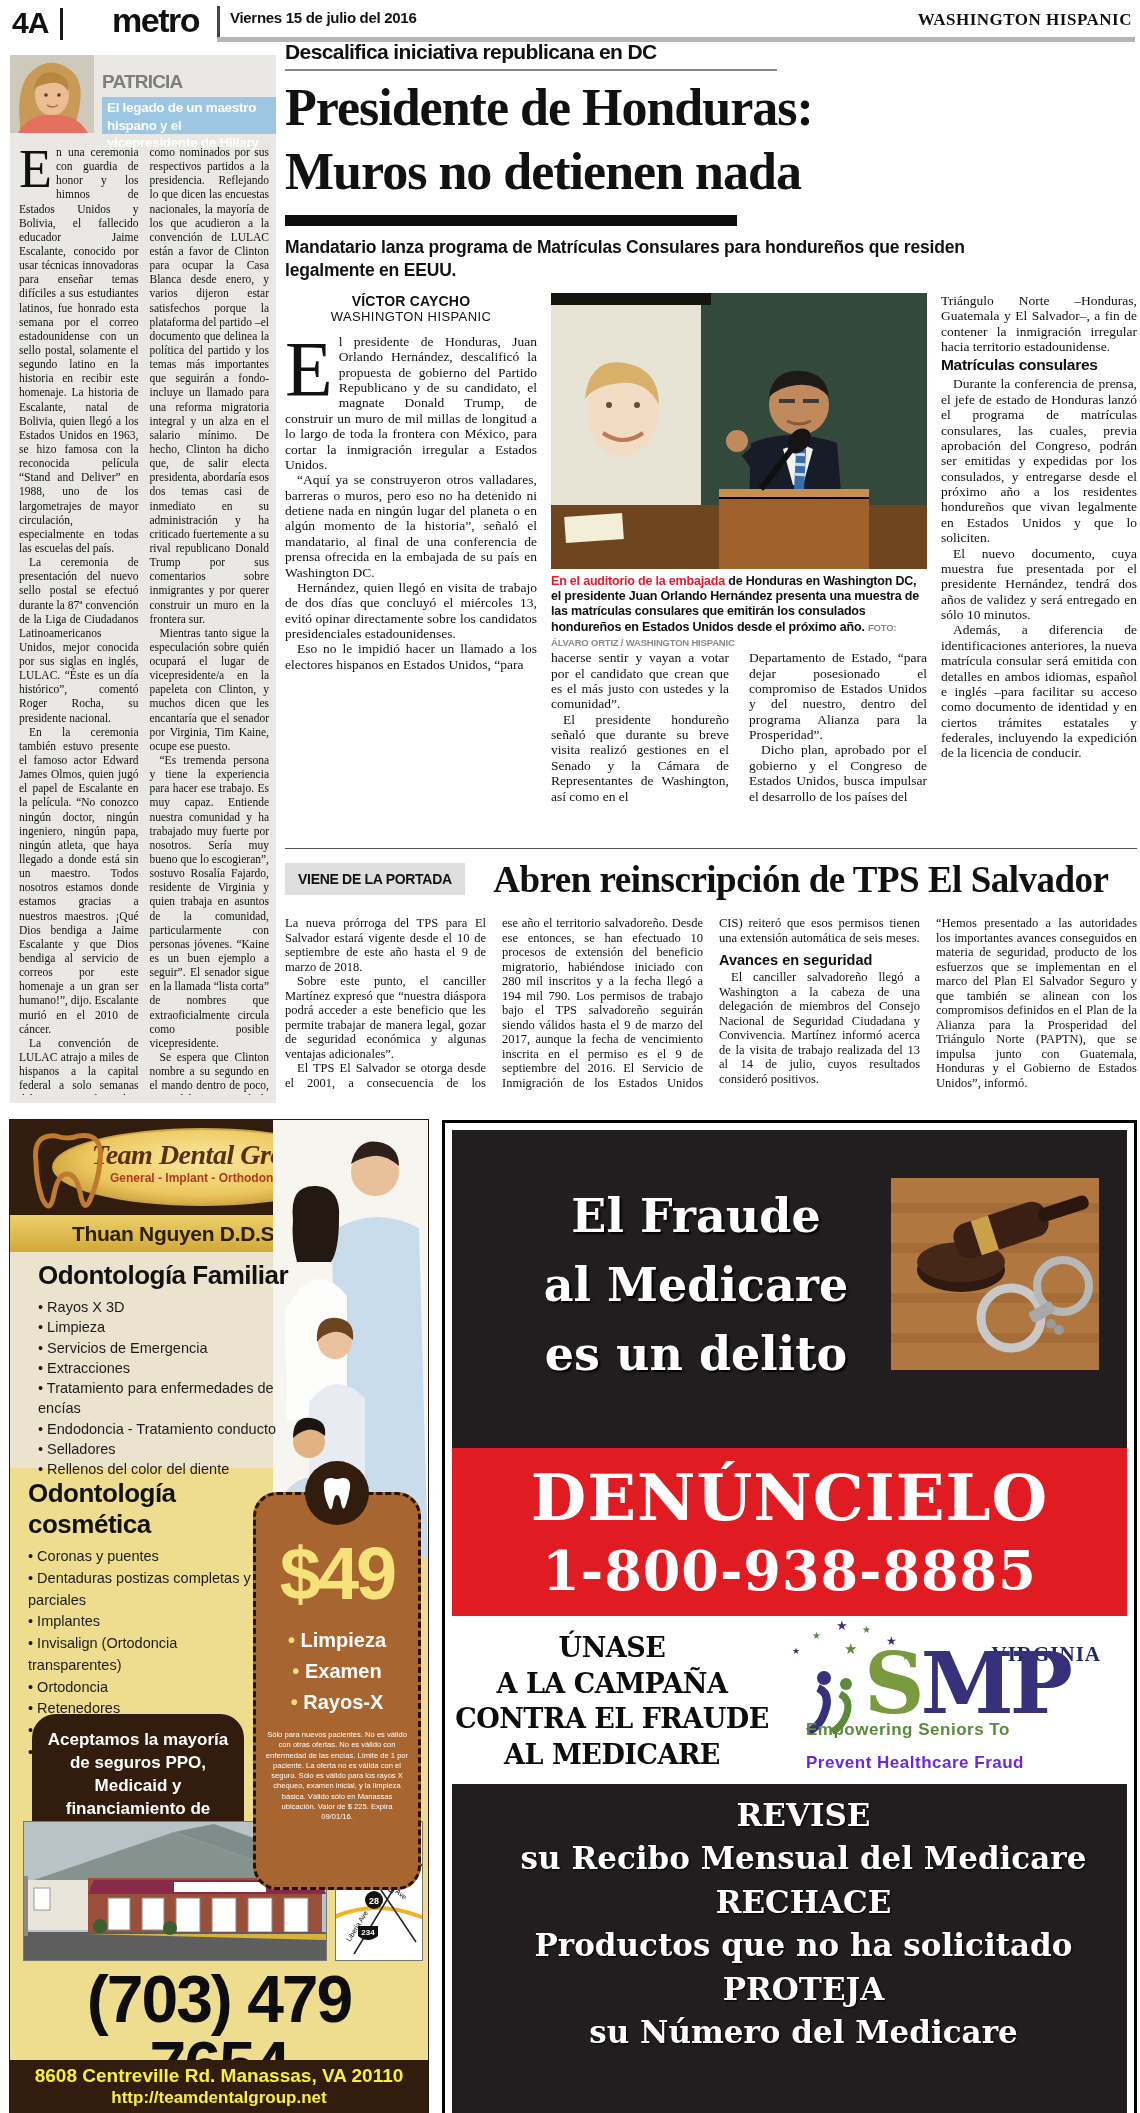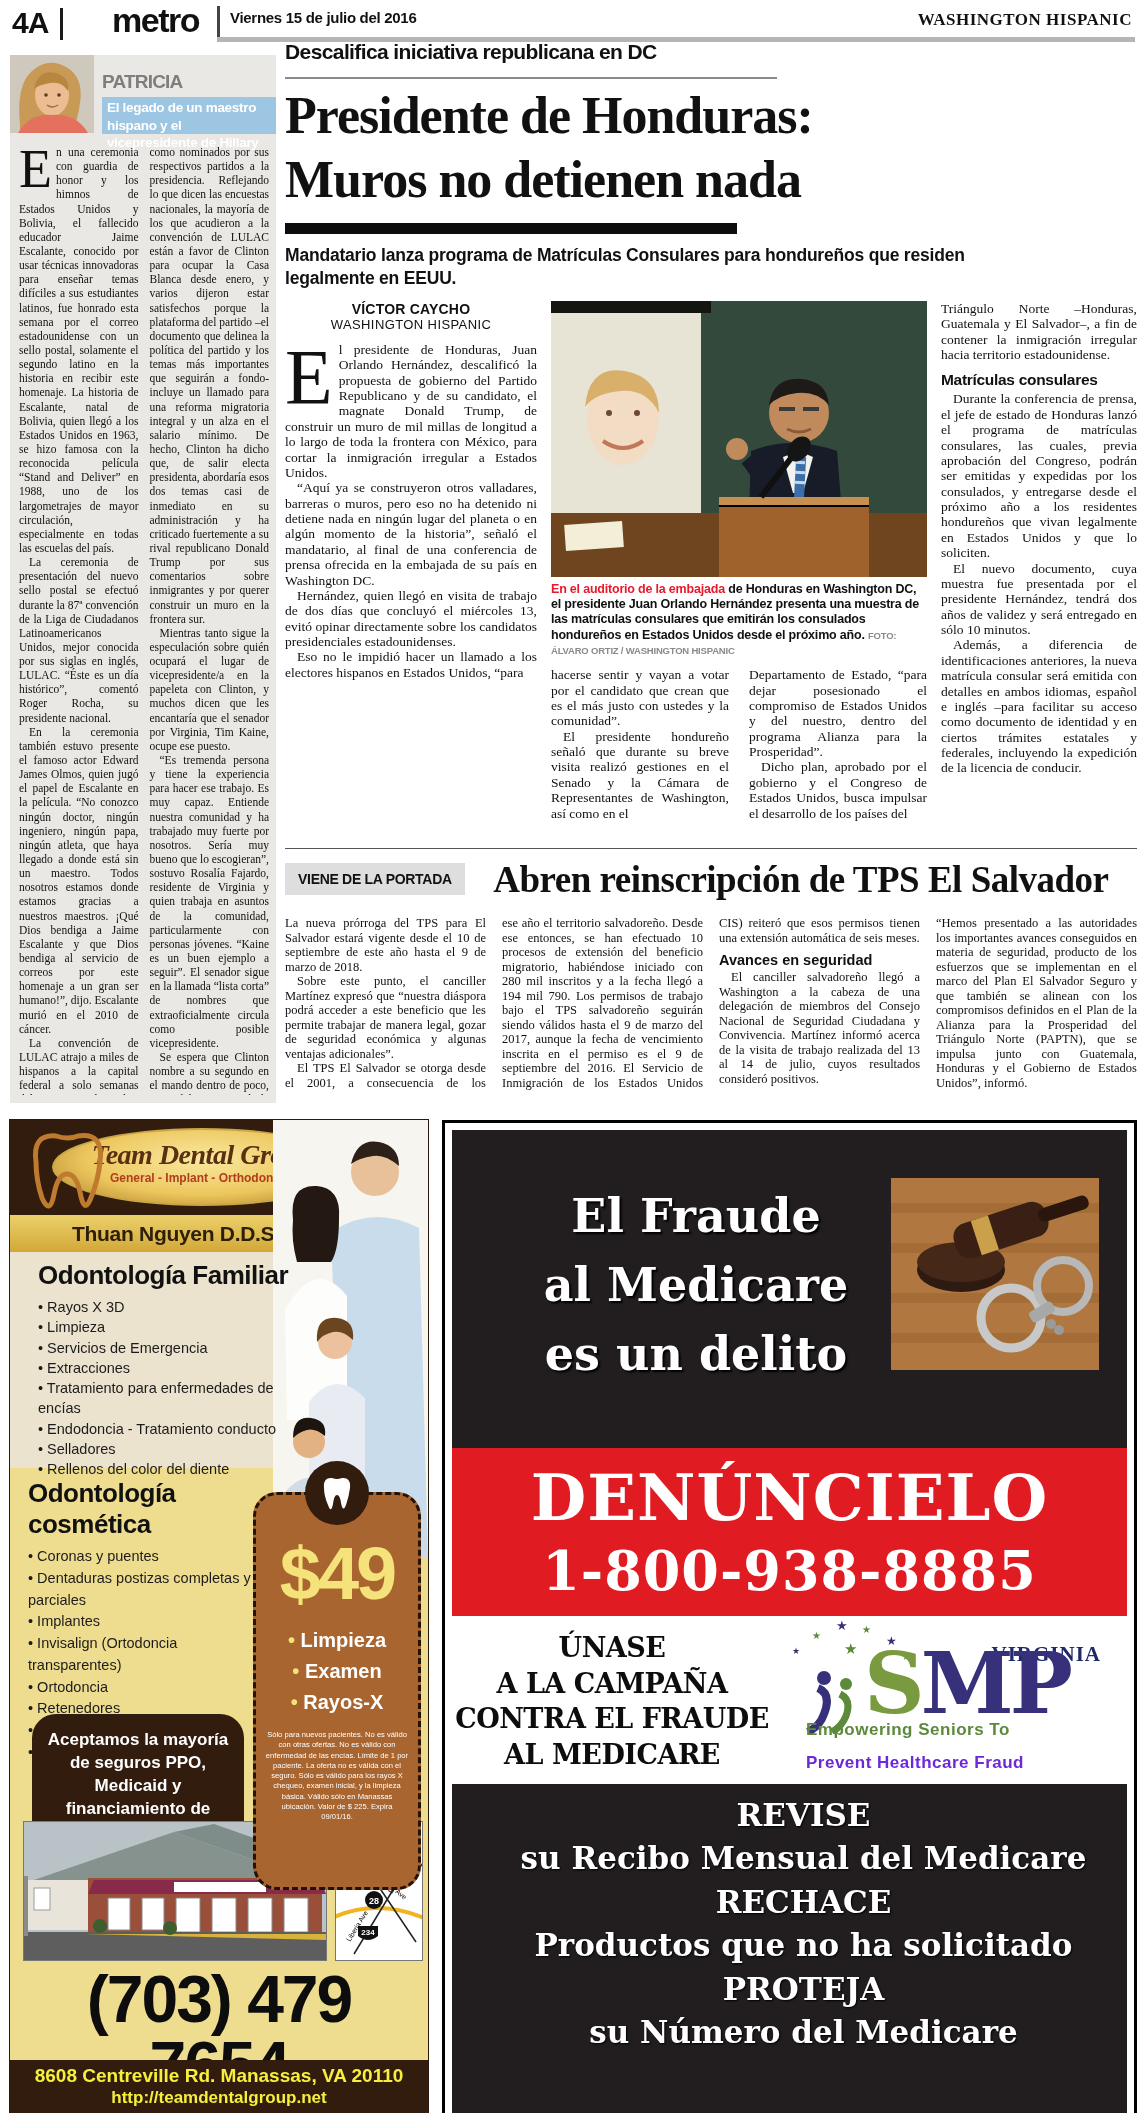--- a/index.html
+++ b/index.html
@@ -25,40 +25,40 @@
              font:700 13.5px/1.3 "Liberation Sans",sans-serif;padding:2px 5px;box-sizing:border-box;letter-spacing:-0.3px;}
   .oped-body{position:absolute;left:9px;top:90px;width:250px;height:950px;display:flex;gap:11px;overflow:hidden;}
   .oped-col{width:120px;font:11.5px/1.23 "Liberation Serif",serif;text-align:justify;}
   .oped-col p{margin:0;text-indent:10px;}
   .oped-col p.nofirst{text-indent:0;}
   .dc-oped::first-letter{float:left;font-size:54px;line-height:42px;padding:3px 4px 0 0;}
 
   
   .main{position:absolute;left:285px;top:40px;width:852px;}
   .kicker{display:inline-block;font:700 21px "Liberation Sans",sans-serif;letter-spacing:-0.6px;
-          padding-bottom:13px;border-bottom:2px solid #8a8a8a;padding-right:120px;}
+          padding-bottom:5px;border-bottom:2px solid #8a8a8a;padding-right:120px;}
   .headline{font:700 52px/1.04 "Liberation Serif",serif;letter-spacing:-1px;margin-top:10px;}
   .black-bar{width:452px;height:11px;background:#0d0d0d;margin-top:16px;}
   .deck{width:740px;font:700 17.5px/1.28 "Liberation Sans",sans-serif;margin-top:10px;letter-spacing:-0.2px;}
   .body-row{display:flex;gap:14px;margin-top:12px;}
   .col1{width:252px;}
   .byline{text-align:center;font:700 14px "Liberation Sans",sans-serif;letter-spacing:0.2px;}
   .byorg{text-align:center;font:400 13px "Liberation Sans",sans-serif;letter-spacing:0.4px;margin-bottom:10px;}
   .serifcol p{margin:0;text-indent:12px;font:13.5px/1.14 "Liberation Serif",serif;text-align:justify;}
   .serifcol p.nofirst{text-indent:0;}
   .dc-main::first-letter{float:left;font-size:78px;line-height:60px;padding:5px 6px 0 0;}
   .mid{width:376px;}
   .photo{width:376px;height:276px;display:block;}
   .caption{font:700 12.5px/1.22 "Liberation Sans",sans-serif;margin-top:5px;letter-spacing:-0.2px;}
   .cap-lead{color:#e8192c;}
   .cap-credit{color:#8a8a8a;font:700 9.5px "Liberation Sans",sans-serif;}
-  .mid-cols{display:flex;gap:20px;margin-top:9px;height:166px;overflow:hidden;}
+  .mid-cols{display:flex;gap:20px;height:166px;overflow:hidden;}
   .mid-cols .serifcol{flex:1;}
   .rail{width:196px;}
-  .rail-subhead{font:700 15.5px "Liberation Sans",sans-serif;margin:9px 0 2px;letter-spacing:-0.3px;}
+  .rail-subhead{font:700 15.5px "Liberation Sans",sans-serif;margin:2px 0 2px;letter-spacing:-0.3px;}
   .story-divider{position:absolute;left:285px;top:848px;width:852px;height:1px;background:#555;}
 
   
   .tps{position:absolute;left:285px;top:858px;width:852px;}
   .tps-head{display:flex;align-items:flex-start;justify-content:flex-end;}
   .tps-tag{background:#dedede;font:700 14px "Liberation Sans",sans-serif;padding:8px 13px;margin-top:5px;
            letter-spacing:-0.3px;white-space:nowrap;}
   .tps-title{flex:1;text-align:center;font:700 37px "Liberation Serif",serif;letter-spacing:-0.5px;}
   .tps-cols{display:flex;gap:16px;margin-top:15px;height:176px;overflow:hidden;}
   .tps-col{flex:1;}

